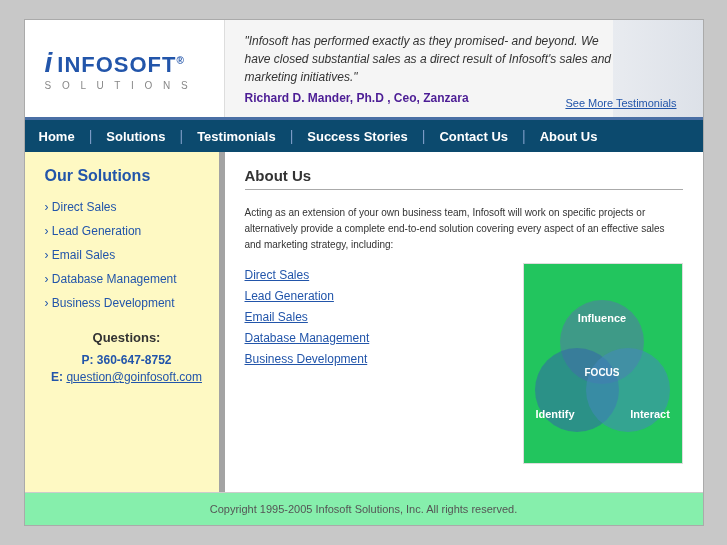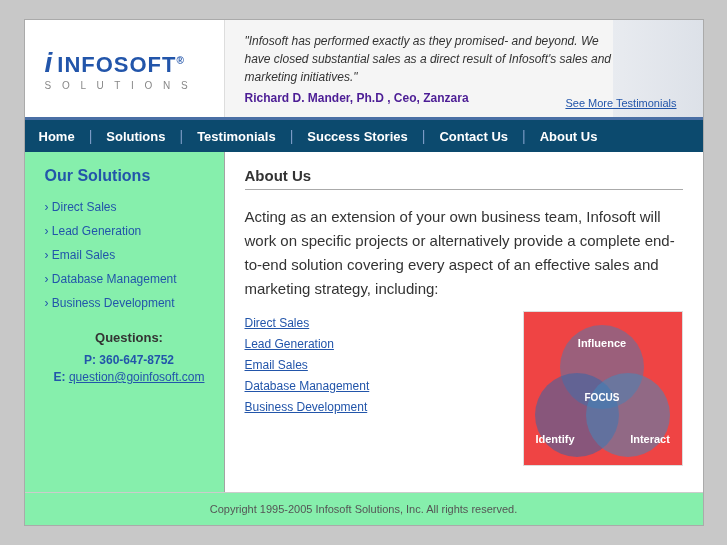--- a/index.html
+++ b/index.html
@@ -125,22 +125,22 @@
     }
     
     .content-area {
       display: flex;
       min-height: 340px;
     }
     
     .sidebar {
       width: 200px;
       padding: 15px 10px 15px 20px;
-      border-right: 1px solid #a3a3a3;
-      background: #86efac;
+      border-right: 6px solid #a3a3a3;
+      background: #fef9c3;
     }
     .sidebar-title {
       color: #2255aa;
       font-size: 16px;
       font-weight: bold;
       margin-bottom: 15px;
     }
     .sidebar-link {
       display: block;
       color: #2255aa;
@@ -189,21 +189,21 @@
       font-weight: bold;
       color: #333;
       margin-bottom: 5px;
     }
     .main-divider {
       border: none;
       border-top: 1px solid #aaa;
       margin-bottom: 15px;
     }
     .main-text {
-      font-size: 15px;
+      font-size: 10px;
       color: #333;
       line-height: 1.6;
       margin-bottom: 15px;
     }
     .main-body {
       display: flex;
       gap: 15px;
     }
     .main-links {
       flex: 1;
@@ -212,25 +212,25 @@
       display: block;
       color: #2255aa;
       font-size: 12px;
       text-decoration: underline;
       margin-bottom: 7px;
       cursor: pointer;
     }
     
     .venn-container {
       width: 160px;
-      height: 155px;
+      height: 201px;
       position: relative;
       flex-shrink: 0;
       border: 1px solid #ddd;
-      background: #ef4444;
+      background: #22c55e;
       display: flex;
       align-items: center;
       justify-content: center;
       margin-top: -5px;
     }
     .venn-svg {
       width: 155px;
       height: 148px;
     }
     

